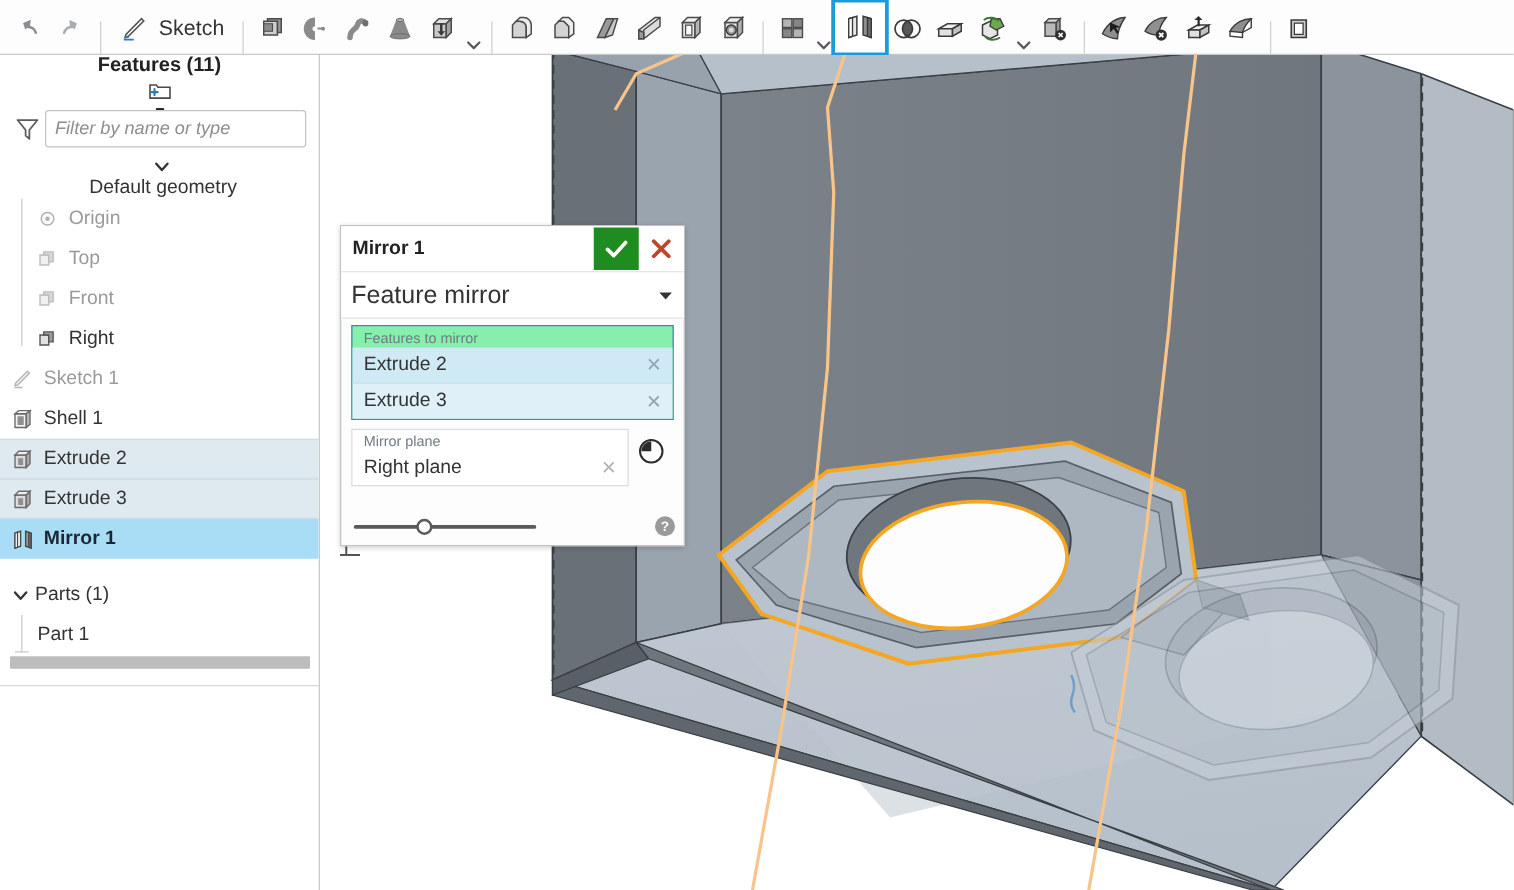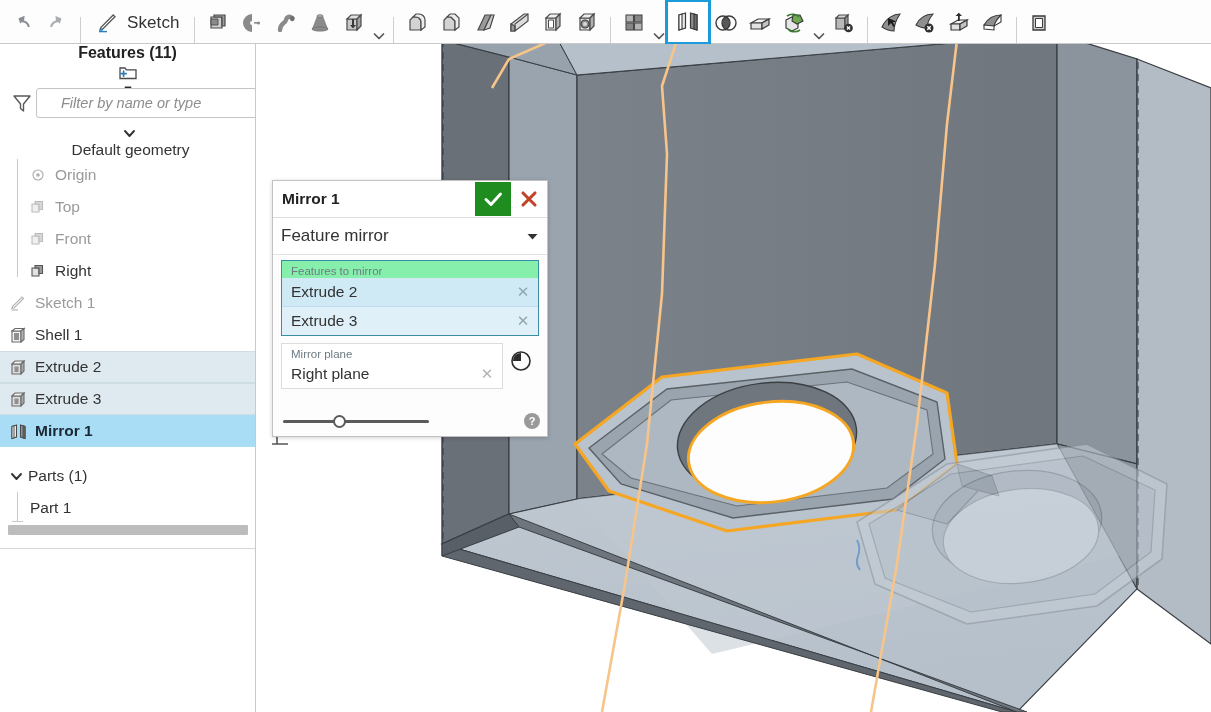--- a/index.html
+++ b/index.html
@@ -40,21 +40,21 @@
   #feat-header{
     height:40px;display:flex;align-items:center;padding:0 10px;box-sizing:border-box;flex-direction:column;
   }
   #feat-title{font-size:16px;font-weight:bold;color:#222;flex:1;}
   .hdr-ic{width:30px;height:30px;display:flex;align-items:center;justify-content:center;cursor:pointer;}
   #filter-row{display:flex;align-items:center;padding:0 10px 0 8px;height:38px;box-sizing:border-box;}
   #filter-ic{width:28px;height:28px;display:flex;align-items:center;justify-content:center;flex:none;}
   #filter-input{
     flex:1;height:30px;border:1px solid #c4c4c4;border-radius:3px;
     font-family:"Liberation Sans",sans-serif;font-size:14.5px;color:#555;
-    padding:0 24px;box-sizing:border-box;outline:none;background:#fff;
+    padding:0 7px;box-sizing:border-box;outline:none;background:#fff;
   }
   #filter-input::placeholder{color:#8d8d8d;font-style:italic;}
 
   #tree{padding-top:4px;}
   .trow{
     height:32px;display:flex;align-items:center;padding-left:6px;box-sizing:border-box;
     font-size:15.5px;color:#333;cursor:pointer;position:relative;white-space:nowrap;
   }
   .trow .tico{width:24px;height:24px;display:flex;align-items:center;justify-content:center;flex:none;margin-right:5px;}
   .trow.indent{padding-left:26px;}
@@ -84,21 +84,21 @@
     box-shadow:0 1px 4px rgba(0,0,0,.18);
   }
   #dlg-head{height:36px;display:flex;align-items:center;border-bottom:1px solid #dedede;background:#fff;}
   #dlg-title{font-size:15.5px;font-weight:bold;color:#222;padding-left:9px;flex:1;}
   #dlg-ok{width:36px;height:34px;background:#1f8c20;display:flex;align-items:center;justify-content:center;cursor:pointer;}
   #dlg-cancel{width:36px;height:34px;display:flex;align-items:center;justify-content:center;cursor:pointer;}
   #dlg-type{
     height:36px;display:flex;align-items:center;border-bottom:1px solid #e2e2e2;
     padding:0 8px;cursor:pointer;background:#fff;
   }
-  #dlg-type-label{font-size:17px;color:#333;flex:1;}
+  #dlg-type-label{font-size:20px;color:#333;flex:1;}
   .field-box{
     margin:5px 8px 0 8px;border:1px solid #3b8ca5;background:#86efac;box-sizing:border-box;
   }
   .field-cap{font-size:11.5px;color:#6d7b83;padding:4px 0 1px 9px;}
   .chip{
     height:28px;display:flex;align-items:center;padding:0 4px 0 9px;
     font-size:15.5px;color:#333;background:#cfe9f5;border-bottom:1px solid #bfdfee;cursor:pointer;
   }
   .chip:last-child{border-bottom:none;background:#dff0f8;}
   .chip span.t{flex:1;}

